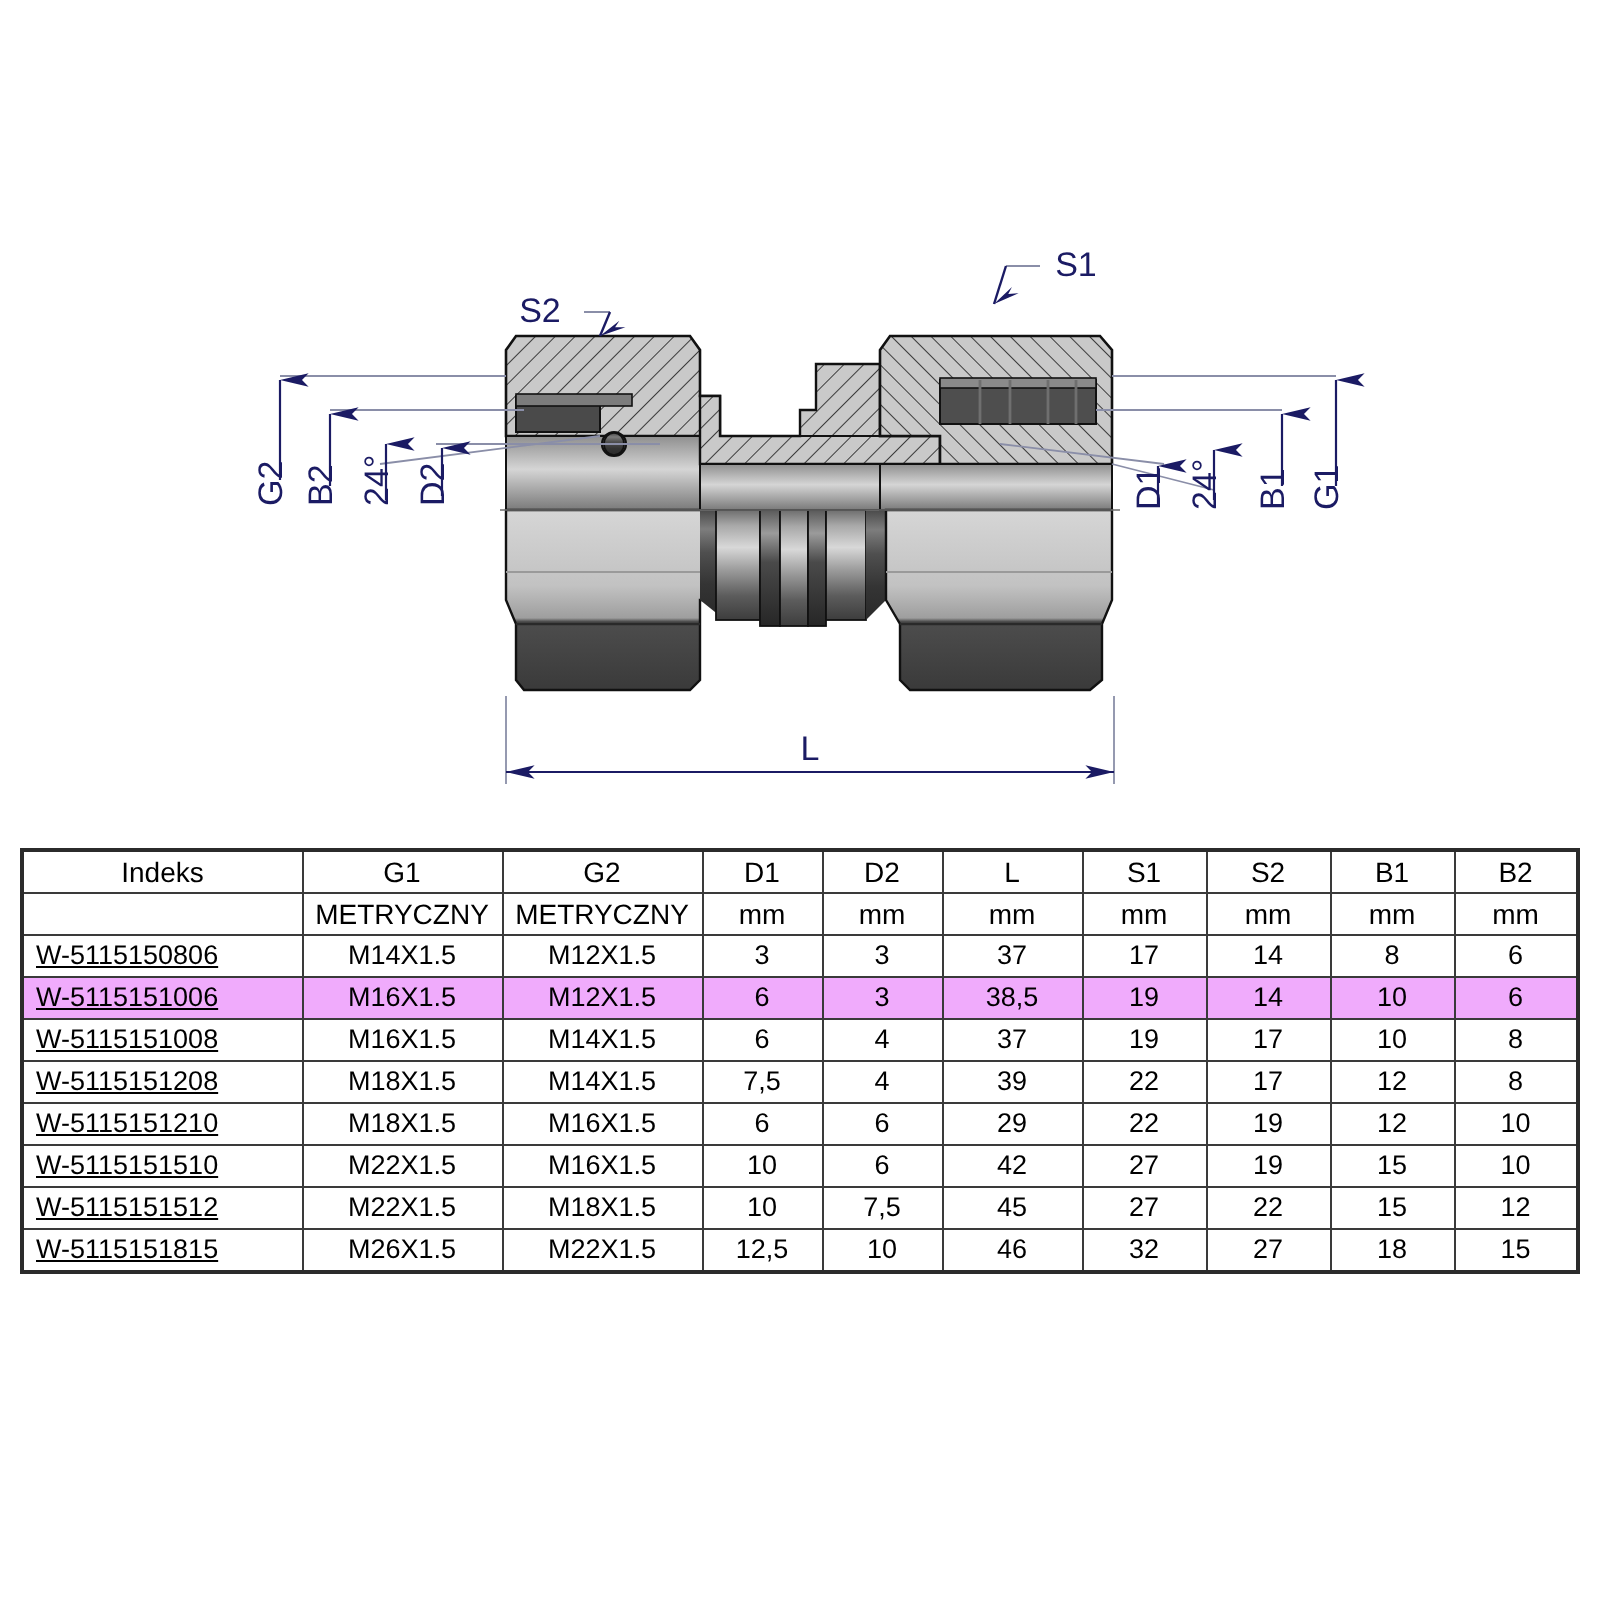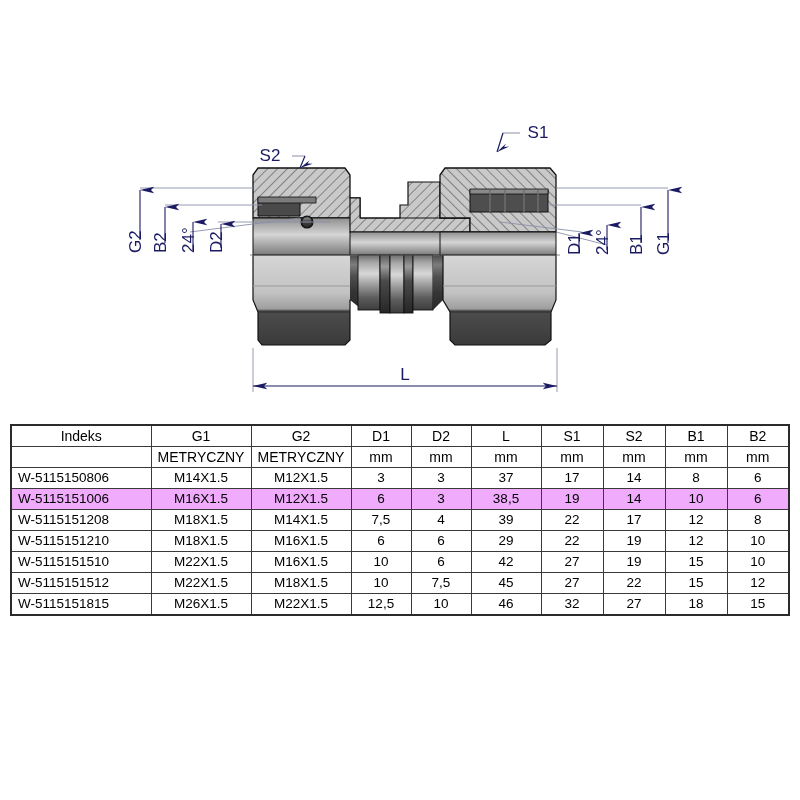--- a/index.html
+++ b/index.html
@@ -39,20 +39,21 @@
     font-weight:400;
     white-space:nowrap;
     overflow:hidden;
   }
   table.spec thead th{
     font-size:14px;
   }
   table.spec tbody td.idx{
     text-align:left;
     padding-left:6px;
+    text-decoration:underline;
   }
   table.spec thead th.idx{
     text-align:center;
   }
   tr.hl td{ background:#f0abfc; }
   table.spec{ border:2px solid #2b2b2b; }
   .u{font-size:13px;margin-top:40px;}
 </style>
 </head>
 <body>
@@ -274,20 +275,32 @@
           <td>M12X1.5</td>
           <td>6</td>
           <td>3</td>
           <td>38,5</td>
           <td>19</td>
           <td>14</td>
           <td>10</td>
           <td>6</td>
         </tr>
         <tr>
+          <td class="idx">W-5115151008</td>
+          <td>M16X1.5</td>
+          <td>M14X1.5</td>
+          <td>6</td>
+          <td>4</td>
+          <td>37</td>
+          <td>19</td>
+          <td>17</td>
+          <td>10</td>
+          <td>8</td>
+        </tr>
+        <tr>
           <td class="idx">W-5115151208</td>
           <td>M18X1.5</td>
           <td>M14X1.5</td>
           <td>7,5</td>
           <td>4</td>
           <td>39</td>
           <td>22</td>
           <td>17</td>
           <td>12</td>
           <td>8</td>

